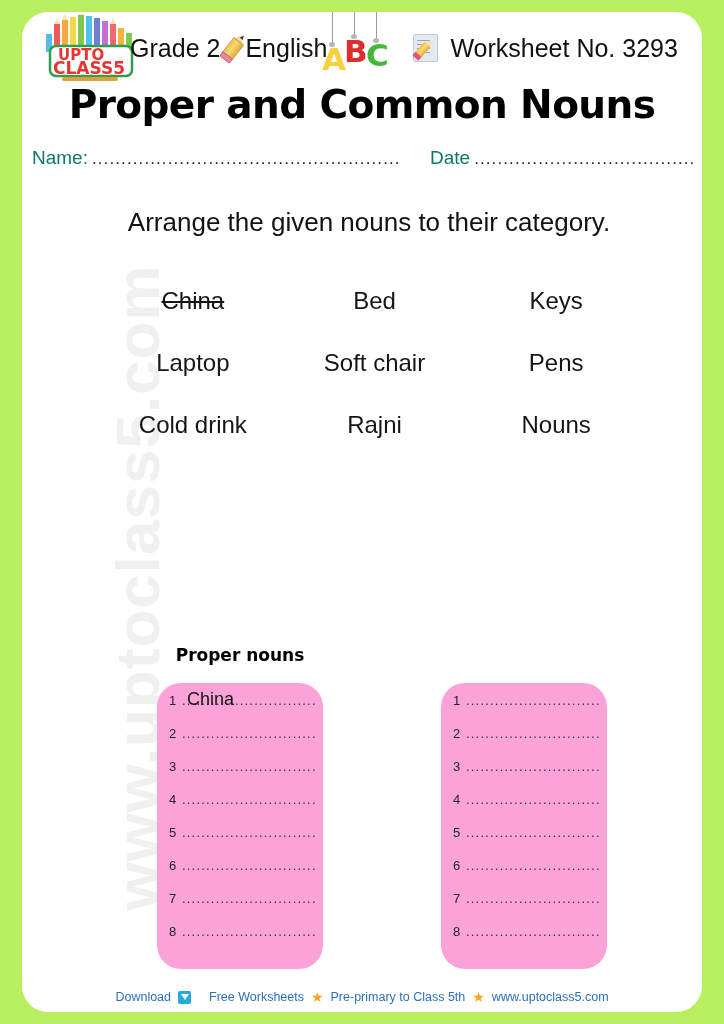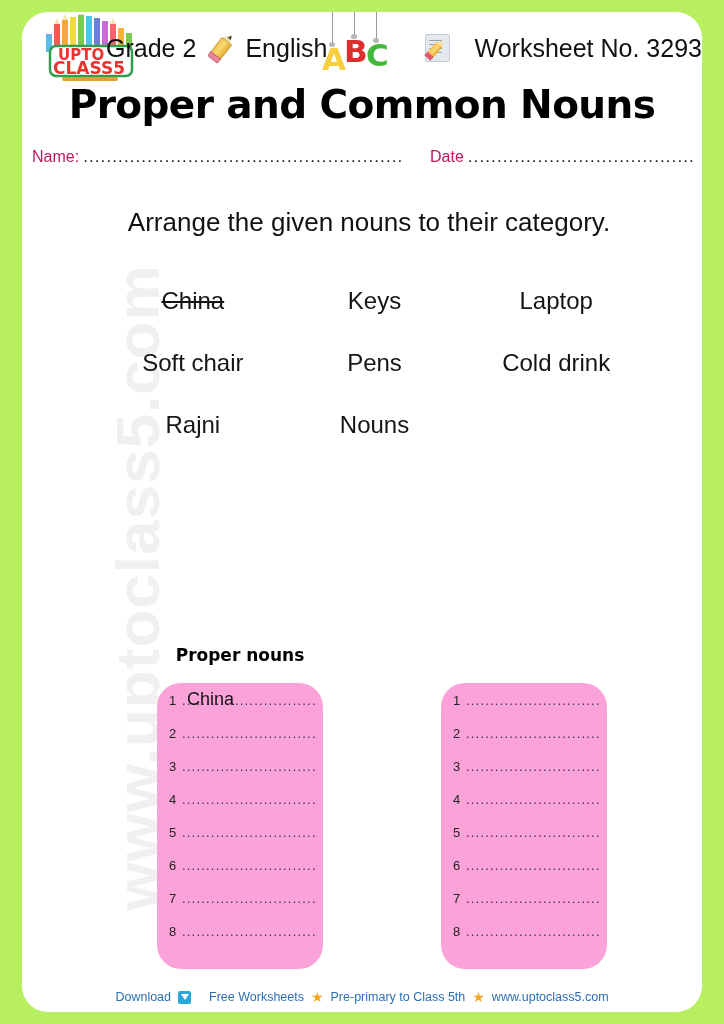--- a/index.html
+++ b/index.html
@@ -49,21 +49,21 @@
 
   
   #header-row {
     position: absolute;
     left: 0;
     top: 10px;
     width: 680px;
     height: 52px;
     display: flex;
     align-items: center;
-    justify-content: space-between;
+    justify-content: center;
   }
 
   #logo {
     position: absolute;
     left: 10px;
     top: 2px;
     width: 118px;
     height: 72px;
   }
 
@@ -224,22 +224,22 @@
     align-items: baseline;
   }
   #date-block {
     position: absolute;
     left: 408px; top: 0;
     width: 265px;
     display: flex;
     align-items: baseline;
   }
   .nd-label {
-    font-size: 16px;
-    color: #be185d;
+    font-size: 19px;
+    color: #0f766e;
     white-space: nowrap;
   }
   .nd-dots {
     flex: 1;
     font-size: 17px;
     color: #1a1a1a;
     overflow: hidden;
     white-space: nowrap;
     margin-left: 4px;
     letter-spacing: 1.1px;
@@ -451,20 +451,21 @@
     <div id="date-block">
       <span class="nd-label">Date</span>
       <span class="nd-dots">...........................................</span>
     </div>
   </div>
 
   <div id="instruction">Arrange the given nouns to their category.</div>
 
   <div id="wordgrid">
       <div class="word struck">China</div>
+      <div class="word">Bed</div>
       <div class="word">Keys</div>
       <div class="word">Laptop</div>
       <div class="word">Soft chair</div>
       <div class="word">Pens</div>
       <div class="word">Cold drink</div>
       <div class="word">Rajni</div>
       <div class="word">Nouns</div>
     </div>
 
   <div class="col-heading" id="heading-proper">Proper nouns</div>

